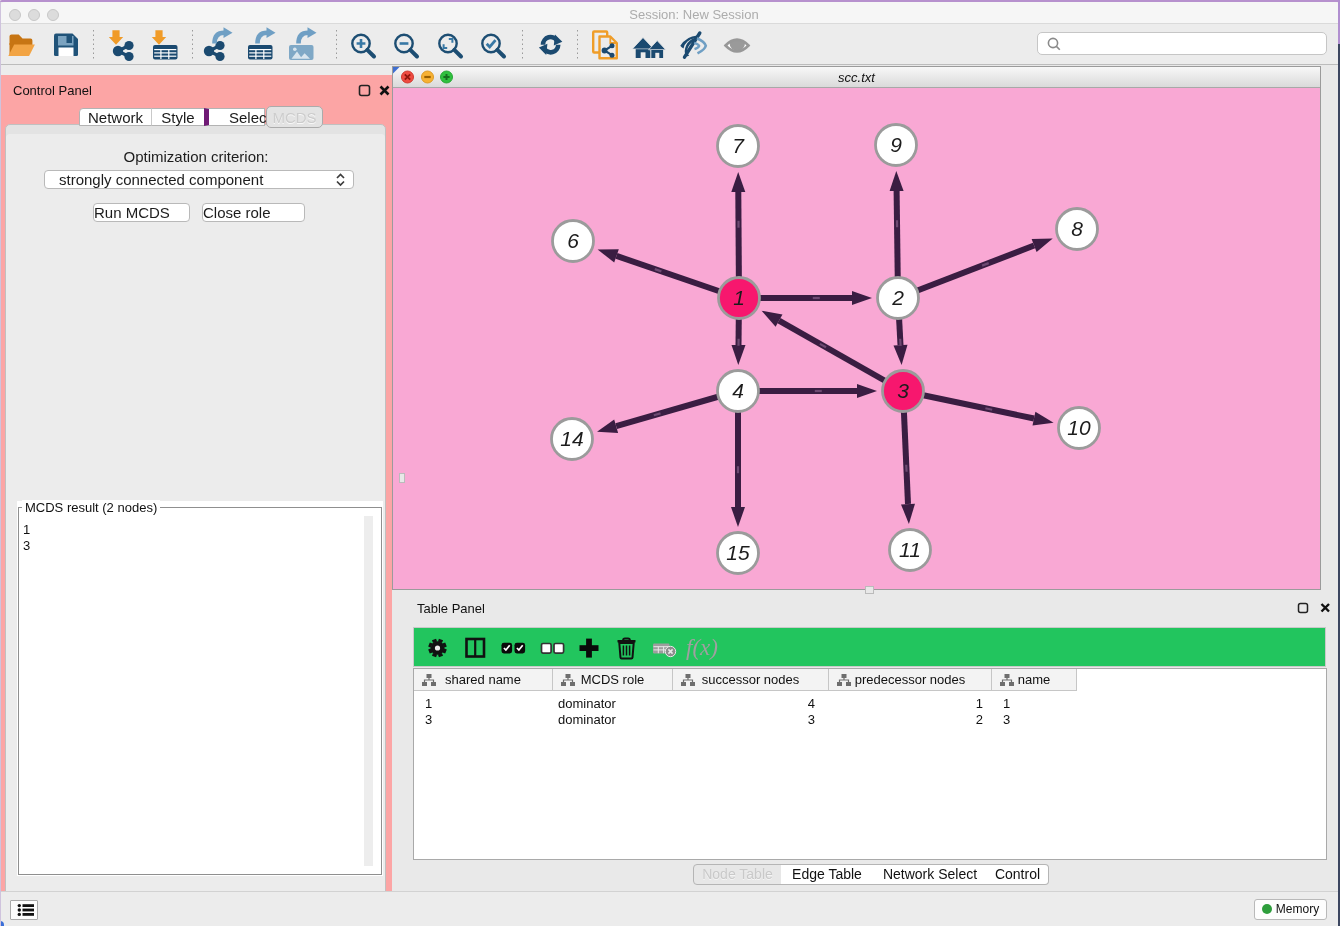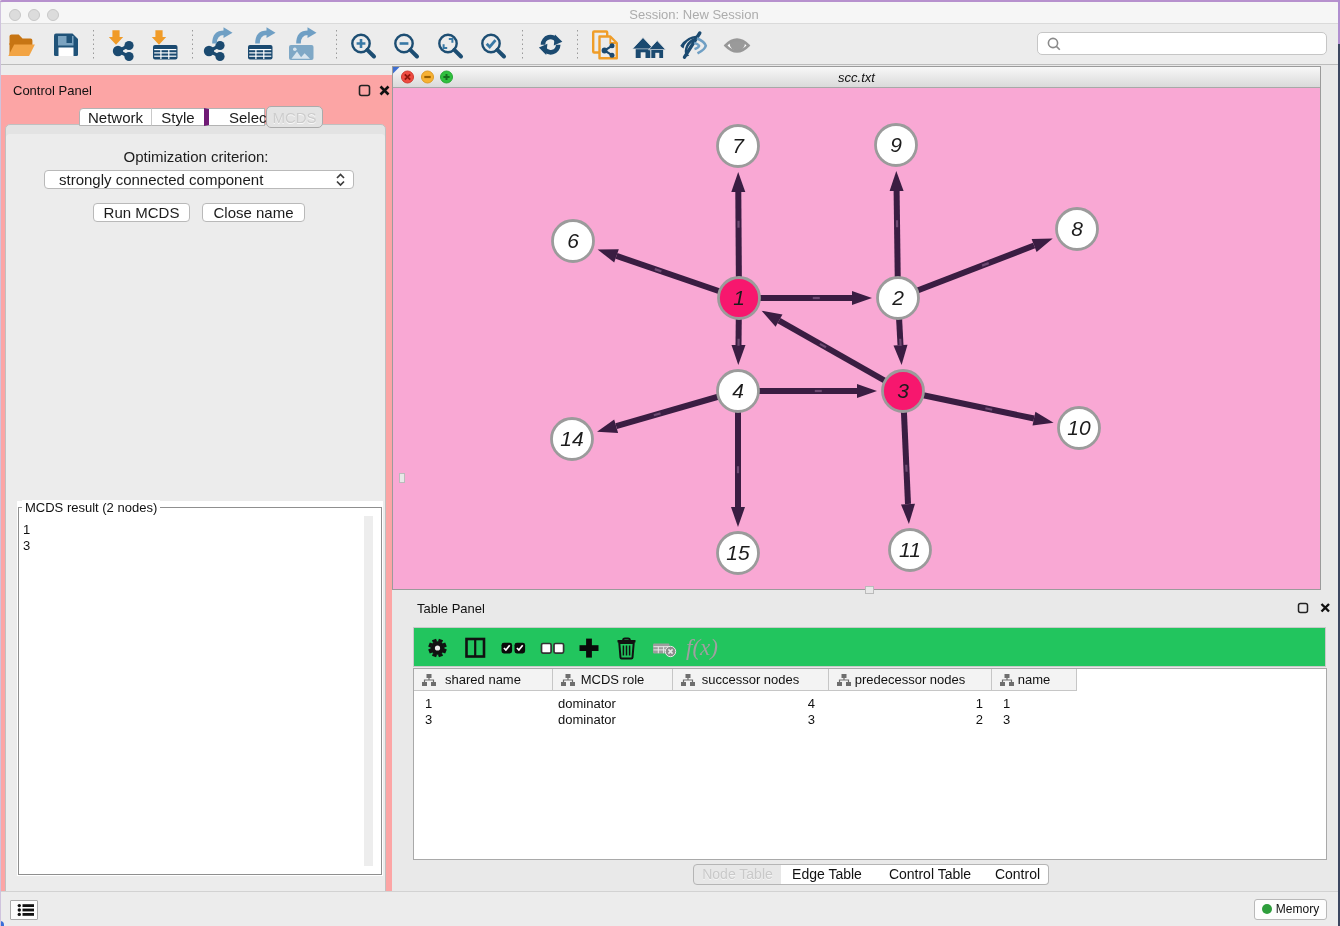--- a/index.html
+++ b/index.html
@@ -21,21 +21,21 @@
   #cpane { left:5px; top:49px; width:381px; height:771px; background:#ececec;
            border:1px solid #c0c0c0; border-radius:5px 5px 0 0;
            box-shadow: inset 0 9px 0 #e3e3e3; }
   .tab { position:absolute; top:33px; height:18px; background:#fff; border:1px solid #b3b3b3;
          font-size:15px; color:#1a1a1a; text-align:center; line-height:17px; }
   #optlabel { left:0; top:73px; width:392px; text-align:center; font-size:15px; color:#1c1c1c; }
   #dropdown { left:44px; top:95px; width:310px; height:19px; background:#fff;
               border:1px solid #b9b9b9; border-radius:4px; font-size:15px; color:#1c1c1c;
               line-height:17px; padding-left:14px; }
   .btn { position:absolute; top:128px; height:19px; background:#fff; border:1px solid #b9b9b9;
-         border-radius:4px; font-size:15px; color:#1c1c1c; text-align:center; line-height:17px; }
+         border-radius:4px; font-size:15px; color:#1c1c1c; line-height:17px; }
   #mcdsbox { left:17px; top:426px; width:366px; height:375px; background:#fff; }
   #mcdsfs { position:absolute; left:1px; top:6px; width:364px; height:368px;
             border:1px solid #8f8f8f; }
   #mcdsleg { position:absolute; left:3px; top:-8px; font-size:13px; color:#111;
              background:#fff; padding:0 3px; }
   #mcdslines { position:absolute; left:6px; top:21px; font-size:13px; color:#111; line-height:16px; }
   #mcdsscroll { position:absolute; right:10px; top:15px; width:9px; height:350px; background:#ededed; }
   
   #workspace { left:392px; top:65px; width:948px; height:826px; background:#e9e9e9; }
   #netwin { left:0; top:1px; width:929px; height:524px; background:#f9a8d4;
@@ -180,21 +180,21 @@
   <div class="tab" style="left:151px; width:54px; border-left:1px solid #c9c9c9;">Style</div>
   <div class="tab" style="left:204px; width:61px; border-left:5px solid #701a75;padding-left:20px;">Select</div>
   <div class="tab" style="left:266px; top:31px; height:22px; line-height:21px; width:57px; background:#e3e3e3; color:#cccccc; border-radius:5px; border-color:#ababab; text-shadow:0 1px 0 #f8f8f8;">MCDS</div>
   <div class="abs" id="dropdown">strongly connected component
     <svg width="11" height="15" style="position:absolute;right:7px;top:2px;">
       <path d="M2,5 L5.5,1.5 L9,5 M2,8.5 L5.5,12 L9,8.5" fill="none" stroke="#3c3c3c" stroke-width="1.7"></path>
     </svg>
   </div>
   <div class="abs" id="optlabel">Optimization criterion:</div>
   <div class="btn" style="left:93px; width:97px;">Run MCDS</div>
-  <div class="btn" style="left:202px; width:103px;">Close name</div>
+  <div class="btn" style="left:202px; width:103px;">Close role</div>
   <div class="abs" id="mcdsbox">
     <div id="mcdsfs">
         <div id="mcdsleg">MCDS result (2 nodes)</div>
       </div>
     <div id="mcdslines">1<br>3</div>
     <div id="mcdsscroll"></div>
   </div>
 </div>
 <div class="abs" id="workspace">
   <div class="abs" id="netwin">
@@ -369,21 +369,21 @@
         <div class="td" style="left:415px;top:27px;width:154px;text-align:right;">1</div>
         <div class="td" style="left:589px;top:27px;width:60px;">1</div>
         <div class="td" style="left:11px;top:43px;width:100px;">3</div>
         <div class="td" style="left:144px;top:43px;width:110px;">dominator</div>
         <div class="td" style="left:259px;top:43px;width:142px;text-align:right;">3</div>
         <div class="td" style="left:415px;top:43px;width:154px;text-align:right;">2</div>
         <div class="td" style="left:589px;top:43px;width:60px;">3</div>
     </div>
     <div class="btab" style="left:301px; width:89px; border-radius:4px 0 0 4px; background:#e7e7e7; color:#c9c9c9; text-shadow:0 1px 0 #f5f5f5;">Node Table</div>
     <div class="btab" style="left:389px; width:93px; border-left:none;">Edge Table</div>
-    <div class="btab" style="left:481px; width:115px; border-left:none;">Control Table</div>
+    <div class="btab" style="left:481px; width:115px; border-left:none;">Network Select</div>
     <div class="btab" style="left:595px; width:62px; border-left:none; border-radius:0 4px 4px 0;">Control</div>
   </div>
 </div>
 <div class="abs" id="statusbar">
   <div class="abs" id="listbtn">
     <svg width="26" height="18" style="position:absolute;left:4px;top:0px;">
       <g fill="#111">
         <circle cx="4.3" cy="4.6" r="1.7"></circle>
           <rect x="7.5" y="3.2" width="11.5" height="2.8"></rect>
         <circle cx="4.3" cy="9" r="1.7"></circle>

